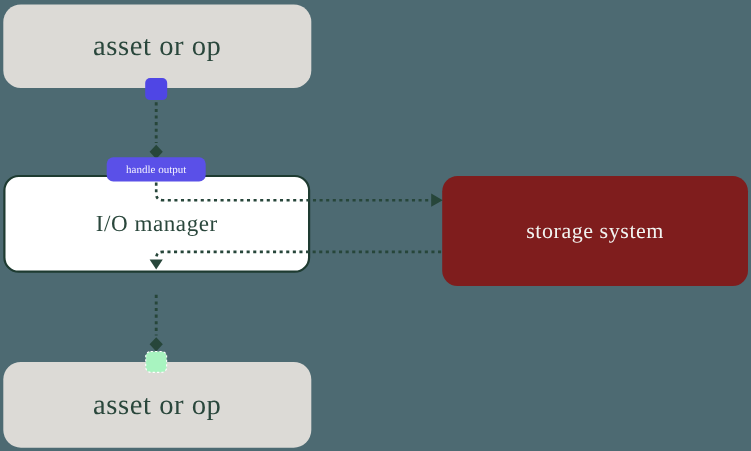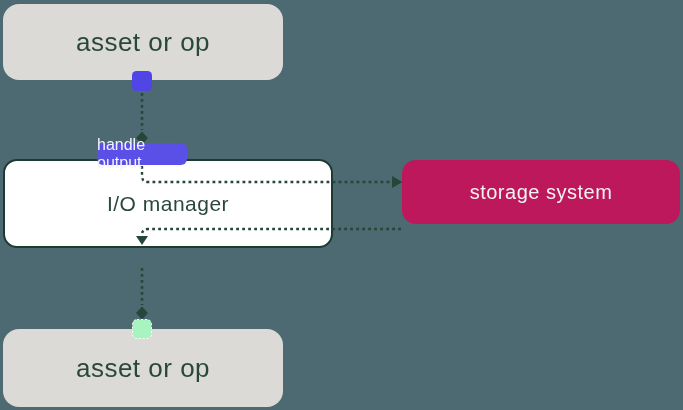--- a/index.html
+++ b/index.html
@@ -1,42 +1,42 @@
 <!DOCTYPE html>
 <html><head>
 <meta charset="utf-8">
 <style>
   html,body{margin:0;padding:0;background:#4d6a72;}
   .canvas{
     position:relative;width:683px;height:410px;background:#4d6a72;
-    font-family:Liberation Sans, sans-serif;overflow:hidden;
+    font-family:Liberation Serif, serif;overflow:hidden;
   }
   .node{
     position:absolute;display:flex;align-items:center;justify-content:center;
     box-sizing:border-box;z-index:1;
   }
   .node-asset{
     left:3px;width:280px;height:76px;background:#dcdad6;border-radius:16px;
     color:#2a473c;font-size:26px;font-weight:500;letter-spacing:.5px;
   }
   .node-asset-top{top:4px;}
   .node-asset-bottom{top:329px;height:78px;}
   .node-io{
-    left:3px;top:159px;width:330px;height:89px;background:#ffffff;
+    left:3px;top:159px;width:279px;height:89px;background:#ffffff;
     border:2px solid #1e3b31;border-radius:14px;color:#2a473c;
     font-size:21px;letter-spacing:.5px;
   }
   .node-storage{
-    left:402px;top:160px;width:278px;height:64px;background:#be185d;
+    left:402px;top:160px;width:278px;height:100px;background:#7f1d1d;
     border-radius:14px;color:#f2f4f1;font-size:20px;font-weight:500;letter-spacing:.5px;
   }
   .edges{position:absolute;left:0;top:0;width:683px;height:410px;z-index:2;pointer-events:none;}
   .edge-label{
     position:absolute;display:flex;align-items:center;justify-content:center;
-    width:90px;height:22px;border-radius:6px;font-size:16px;z-index:3;letter-spacing:0;
+    width:90px;height:22px;border-radius:6px;font-size:10px;z-index:3;letter-spacing:0;
   }
   .edge-label-output{left:97px;top:143px;background:#5a50e8;color:#f4f3ff;}
   .edge-label-input{left:97px;top:245px;background:#a9f6c1;color:#1c4434;}
 </style>
 </head>
 <body>
 
 <div class="canvas">
 
   <div class="node node-asset node-asset-top">

